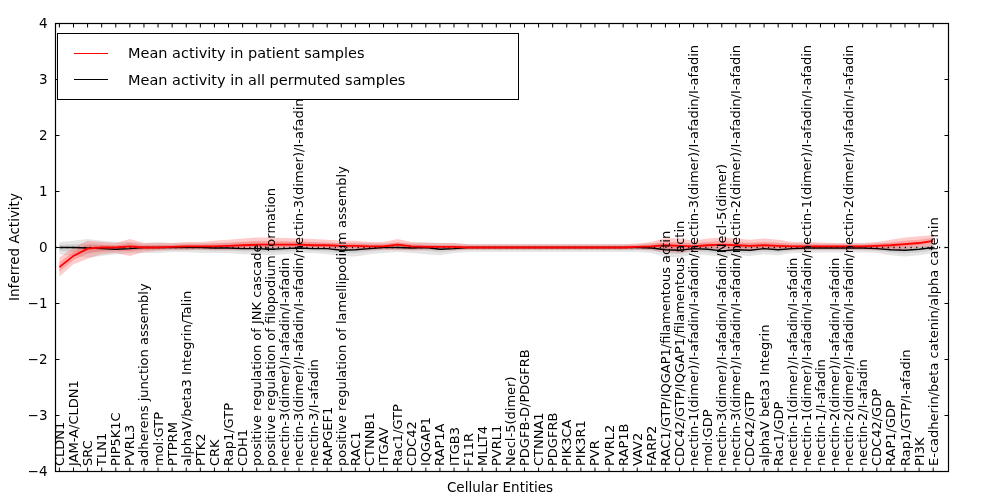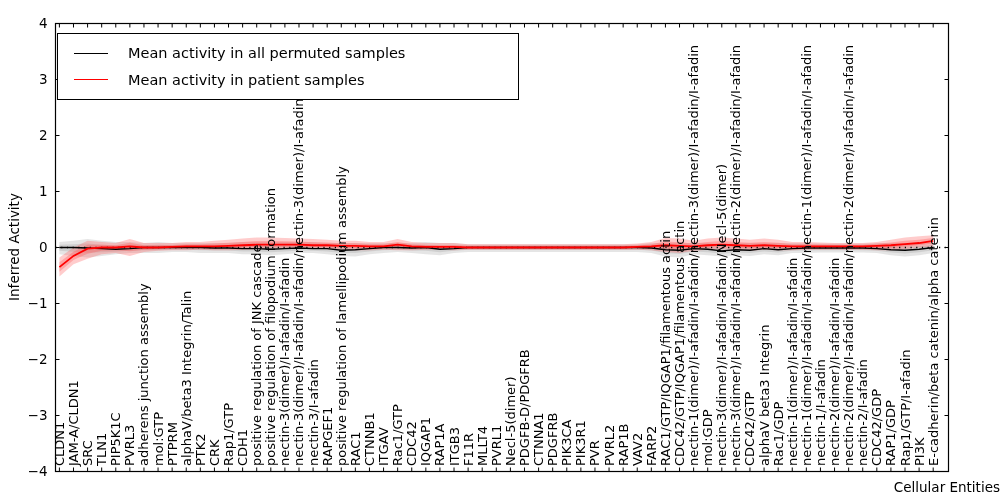--- a/index.html
+++ b/index.html
@@ -1,20 +1,20 @@
 <!DOCTYPE html>
 <html><head>
 <meta charset="utf-8">
 <style>
   html,body{margin:0;padding:0;background:#ffffff;}
   .figure{position:relative;width:1000px;height:500px;background:#ffffff;
           font-family:"DejaVu Sans","Liberation Sans",sans-serif;color:#000;overflow:hidden;}
   .chart-title{position:absolute;left:0;top:3px;width:100%;text-align:center;
                font-size:16px;color:#000;}
-  .xlabel{position:absolute;left:0;top:479px;width:100%;text-align:right;font-size:13.5px;}
+  .xlabel{position:absolute;left:0;top:479px;width:100%;text-align:center;font-size:13.5px;}
   .ylabel{position:absolute;left:14px;top:247px;transform:translate(-50%,-50%) rotate(-90deg);
           font-size:13.5px;white-space:nowrap;}
   .legend{position:absolute;left:57px;top:33px;width:462px;height:67px;background:#ffffff;
           border:1.6px solid #000;box-sizing:border-box;display:flex;flex-direction:column;
           justify-content:space-evenly;z-index:5;}
   .legend-row{display:flex;align-items:center;font-size:14.5px;line-height:1;}
   .swatch{display:inline-block;width:34px;height:0;border-top-style:solid;border-top-width:1.6px;
           margin-left:16px;margin-right:20px;flex:0 0 auto;}
   .swatch.black{border-top-color:#000000;}
   .swatch.red{border-top-color:#ff0000;}
@@ -248,24 +248,24 @@
       <text x="47.5" y="420" font-size="13.5px" fill="#000" text-anchor="end">−3</text>
       <line x1="55.5" y1="471.5" x2="59.5" y2="471.5" stroke="#000" stroke-width="1"></line>
       <line x1="948.5" y1="471.5" x2="944.5" y2="471.5" stroke="#000" stroke-width="1"></line>
       <text x="47.5" y="476" font-size="13.5px" fill="#000" text-anchor="end">−4</text>
       <rect x="55.5" y="23.5" width="893" height="448" fill="none" stroke="#000" stroke-width="1.2"></rect>
     </svg>
 
 
   <div class="legend">
     <div class="legend-row">
+      <span class="swatch red"></span>
+      <span>Mean activity in patient samples</span>
+    </div>
+    <div class="legend-row">
       <span class="swatch black"></span>
       <span>Mean activity in all permuted samples</span>
     </div>
-    <div class="legend-row">
-      <span class="swatch red"></span>
-      <span>Mean activity in patient samples</span>
-    </div>
   </div>
 
   <div class="ylabel">Inferred Activity</div>
   <div class="xlabel">Cellular Entities</div>
 </div>
 
 </body></html>

